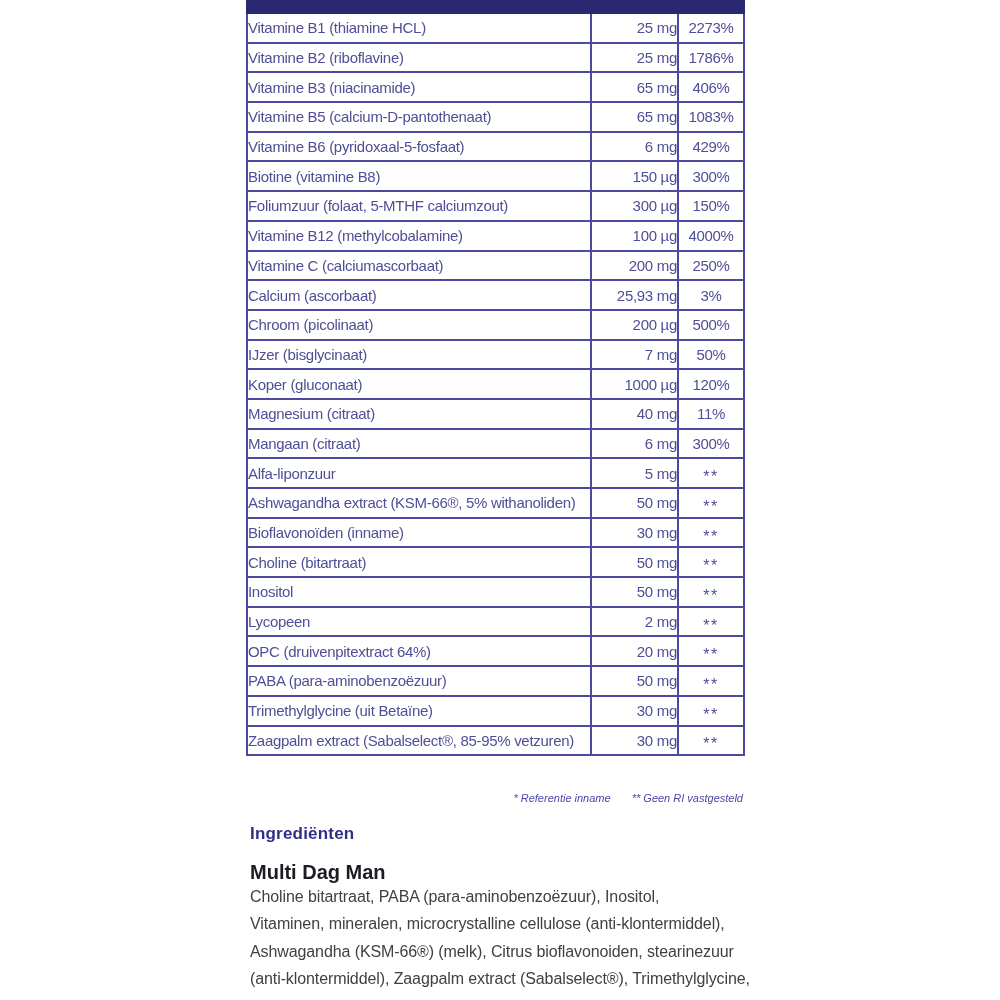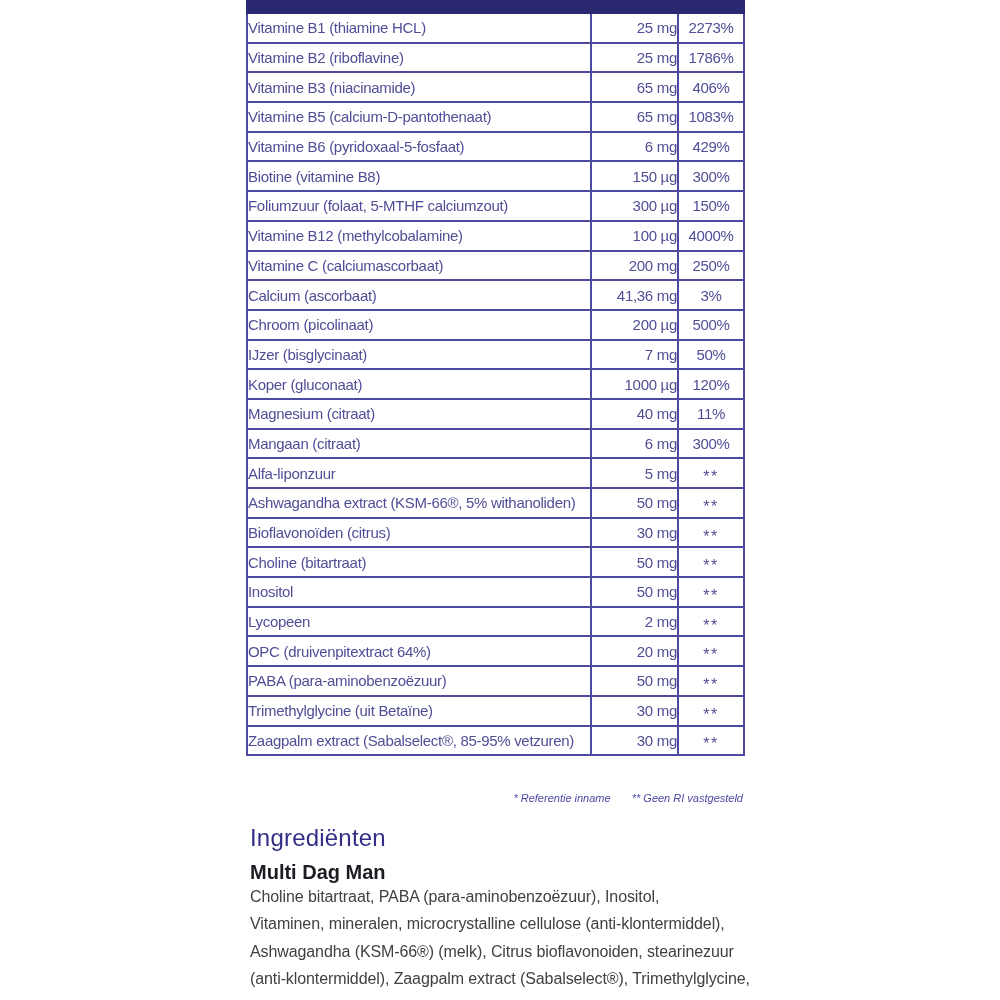--- a/index.html
+++ b/index.html
@@ -57,22 +57,22 @@
     color: #4a47a5;
     white-space: nowrap;
   }
   .footnote .fn-part-2 { margin-left: 18px; }
 
   
   .ingredients-heading {
     position: absolute;
     left: 250px;
     top: 824px;
-    font-size: 24px;
-    font-weight: normal;
+    font-size: 17px;
+    font-weight: bold;
     color: #322e88;
     letter-spacing: 0.2px;
   }
   .product-name {
     position: absolute;
     left: 250px;
     top: 861px;
     font-size: 20px;
     font-weight: bold;
     color: #1c1c22;
@@ -145,21 +145,21 @@
           <td class="cell-amount">100 µg</td>
           <td class="cell-ri">4000%</td>
         </tr>
         <tr>
           <td class="cell-name">Vitamine C (calciumascorbaat)</td>
           <td class="cell-amount">200 mg</td>
           <td class="cell-ri">250%</td>
         </tr>
         <tr>
           <td class="cell-name">Calcium (ascorbaat)</td>
-          <td class="cell-amount">41,36 mg</td>
+          <td class="cell-amount">25,93 mg</td>
           <td class="cell-ri">3%</td>
         </tr>
         <tr>
           <td class="cell-name">Chroom (picolinaat)</td>
           <td class="cell-amount">200 µg</td>
           <td class="cell-ri">500%</td>
         </tr>
         <tr>
           <td class="cell-name">IJzer (bisglycinaat)</td>
           <td class="cell-amount">7 mg</td>
@@ -184,21 +184,21 @@
           <td class="cell-name">Alfa-liponzuur</td>
           <td class="cell-amount">5 mg</td>
           <td class="cell-ri"><span class="stars">**</span></td>
         </tr>
         <tr>
           <td class="cell-name">Ashwagandha extract (KSM-66®, 5% withanoliden)</td>
           <td class="cell-amount">50 mg</td>
           <td class="cell-ri"><span class="stars">**</span></td>
         </tr>
         <tr>
-          <td class="cell-name">Bioflavonoïden (citrus)</td>
+          <td class="cell-name">Bioflavonoïden (inname)</td>
           <td class="cell-amount">30 mg</td>
           <td class="cell-ri"><span class="stars">**</span></td>
         </tr>
         <tr>
           <td class="cell-name">Choline (bitartraat)</td>
           <td class="cell-amount">50 mg</td>
           <td class="cell-ri"><span class="stars">**</span></td>
         </tr>
         <tr>
           <td class="cell-name">Inositol</td>

